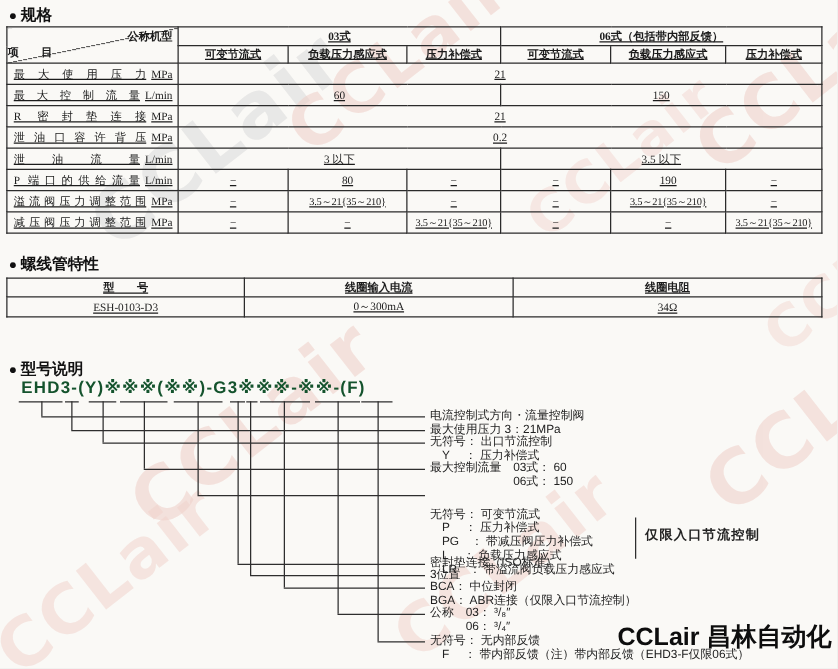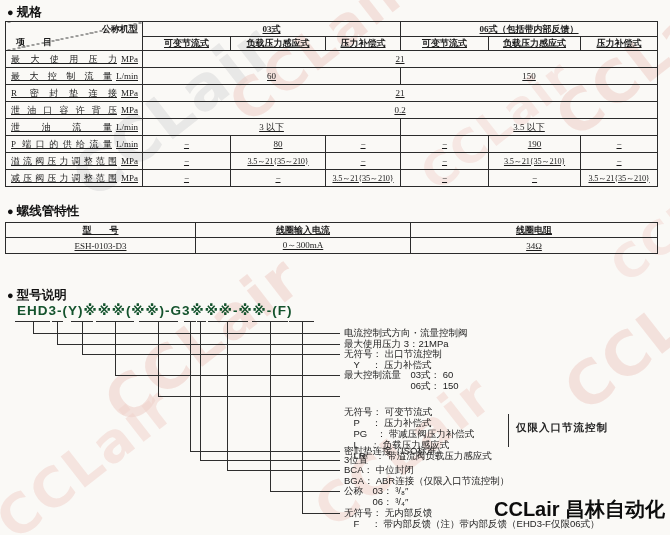--- a/index.html
+++ b/index.html
@@ -21,21 +21,21 @@
   thead th{font-weight:bold;}
   .spec-table{top:21px;width:652px;}
   .spec-table thead tr.r1{height:15px;}
   .spec-table thead tr.r2{height:14px;}
   .spec-table tbody tr{height:17px;}
   td.small{font-size:8.3px;letter-spacing:-0.2px;}
 
   td.corner{position:relative;padding:0;
     background-image:linear-gradient(to bottom right,transparent 49.4%,#444 49.4%,#444 50.6%,transparent 50.6%);}
   .corner-top{position:absolute;right:4px;top:1px;font-weight:bold;font-size:9px;}
-  .corner-bottom{position:absolute;left:10px;bottom:1px;font-weight:bold;font-size:9px;white-space:pre;text-align:center;}
+  .corner-bottom{position:absolute;left:0;bottom:1px;font-weight:bold;font-size:9px;white-space:pre;text-align:center;}
 
   .item-cell{padding:0 4px 0 5px;}
   .item-flex{display:flex;align-items:center;gap:4px;}
   .item-name{flex:1 1 auto;text-align:justify;text-align-last:justify;}
   .item-unit{flex:0 0 auto;}
 
   .sol-table{top:222px;width:652px;}
   .sol-table tr.hr{height:15px;}
   .sol-table tr.dr{height:16px;}
 

